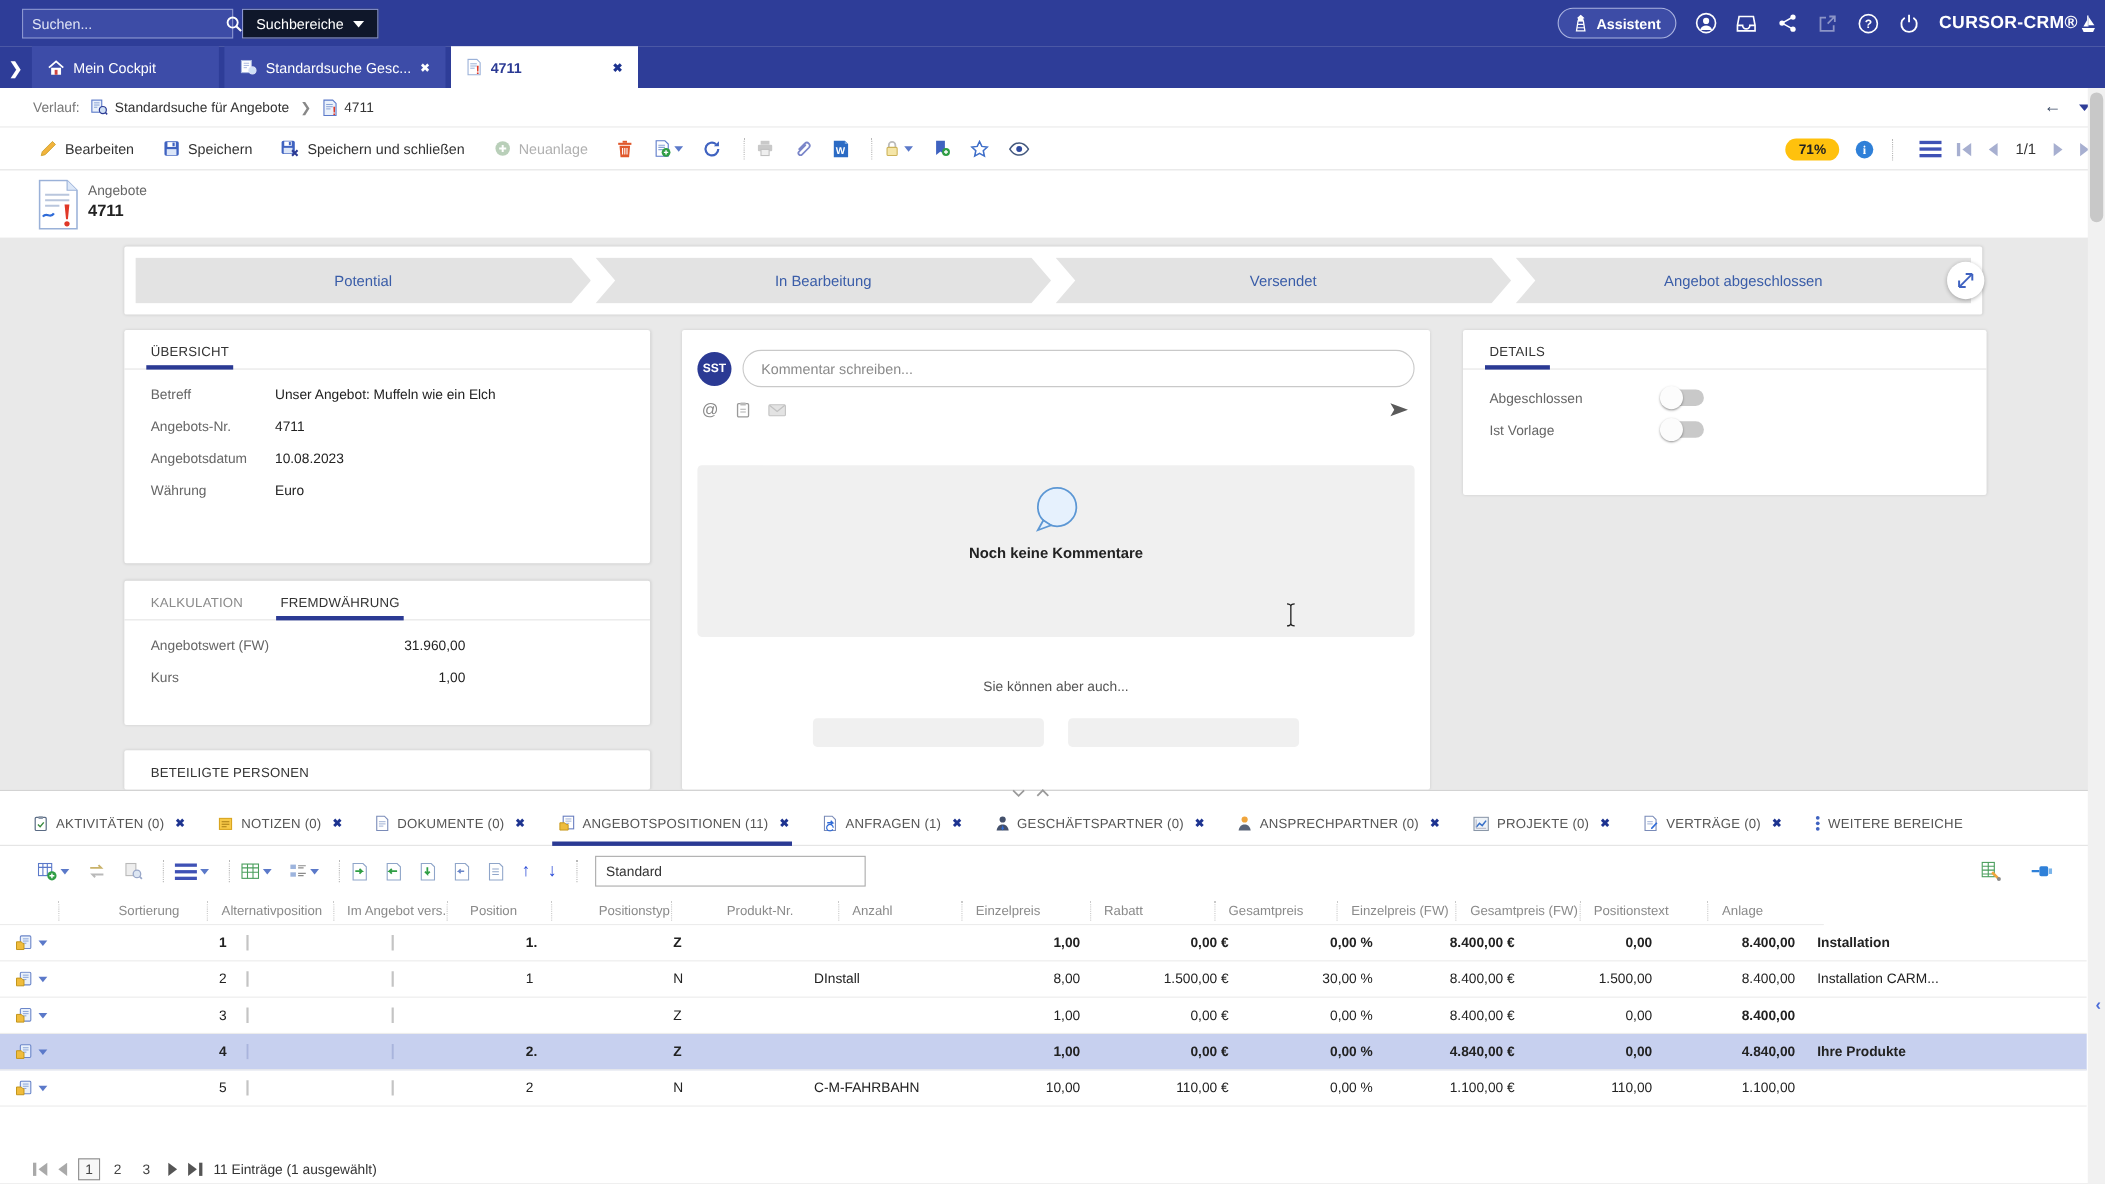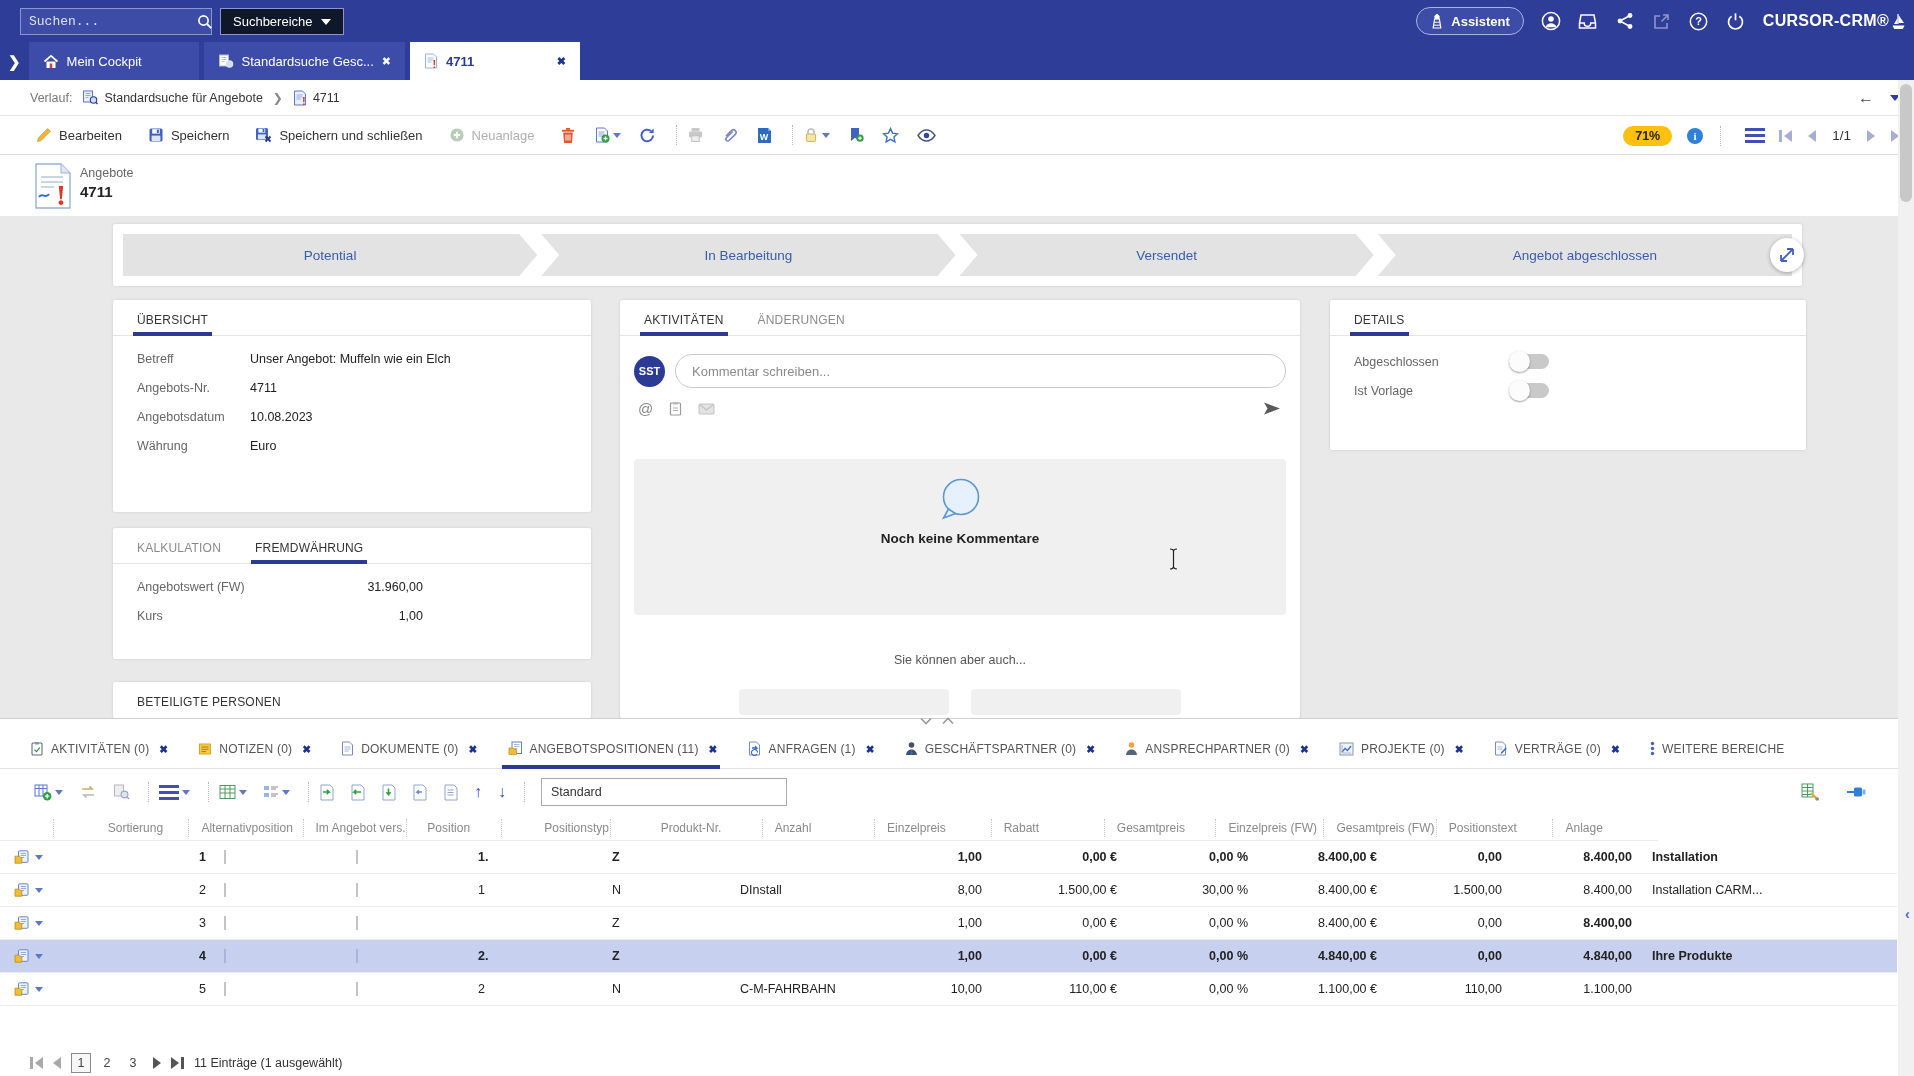--- a/index.html
+++ b/index.html
@@ -2,21 +2,21 @@
 <html><head>
 <meta charset="utf-8">
 <style>
 *{margin:0;padding:0;box-sizing:border-box}
 html,body{width:1914px;height:1076px}
 body{position:relative;font-family:"Liberation Sans",sans-serif;background:#e9e9e9;overflow:hidden;font-size:13px;color:#333}
 svg{display:block}
 
 .topbar{position:absolute;left:0;top:0;width:1914px;height:42px;background:#2e3d98;display:flex;align-items:center}
 .search-box{position:absolute;left:20px;top:8px;width:192px;height:27px;background:#3d4ca6;border:1px solid #8b96d0;display:flex;align-items:center;padding:0 8px}
-.search-box input{flex:1;background:transparent;border:none;outline:none;color:#bef264;font-size:13px;font-family:Liberation Mono, monospace}
+.search-box input{flex:1;background:transparent;border:none;outline:none;color:#bef264;font-size:13px;font-family:Liberation Sans, sans-serif}
 .search-box input::placeholder{color:#dfe3f5}
 .scope-btn{position:absolute;left:220px;top:8px;height:27px;padding:0 12px;background:#0f172a;border:1px solid #8b96d0;color:#fff;display:flex;align-items:center;gap:8px;font-size:13px;cursor:default}
 .caret-w{width:0;height:0;border-left:5px solid transparent;border-right:5px solid transparent;border-top:6px solid #fff}
 .top-right{position:absolute;right:8px;top:0;height:42px;display:flex;align-items:center;gap:17px}
 .assistant-pill{height:28px;border:1px solid #aab3e0;border-radius:14px;background:#3d4ca6;color:#fff;font-weight:bold;font-size:13px;display:flex;align-items:center;gap:7px;padding:0 13px}
 .tbicon{width:20px;height:20px;display:flex;align-items:center;justify-content:center}
 .brand{color:#fff;font-weight:bold;font-size:16px;letter-spacing:.3px;display:flex;align-items:flex-start;gap:2px}
 
 .tabrow{position:absolute;left:0;top:42px;width:1914px;height:38px;background:#2e3d98;display:flex;align-items:flex-end}
 .collapse-arrow{color:#fff;font-size:15px;margin:0 8px 9px 8px;font-weight:bold}
@@ -491,24 +491,20 @@
     </div>
 </div>
 
 <div class="card" style="left:113px;top:682px;width:478px;height:36px;overflow:hidden">
   <div class="card-tabs" style="border-bottom:none">
     <span class="ctab" style="color:#333">BETEILIGTE PERSONEN</span>
   </div>
 </div>
 
 <div class="card" style="left:620px;top:300px;width:680px;height:418px;overflow:hidden">
-  <div class="card-tabs">
-    <span class="ctab active">AKTIVITÄTEN</span>
-    <span class="ctab">ÄNDERUNGEN</span>
-  </div>
   <div class="comment-row">
     <span class="avatar">SST</span>
     <input class="cinput" placeholder="Kommentar schreiben..." style="">
   </div>
   <div class="cicons">
     <span style="font-size:15px">@</span>
     <span>
       <svg width="13" height="15" viewBox="0 0 13 15">
           <rect x="1.5" y="2" width="10" height="12" rx="1" fill="none" stroke="#9a9a9a" stroke-width="1.2"></rect>
           <rect x="4" y="1" width="5" height="2.6" rx=".5" fill="#b9b9b9"></rect>

